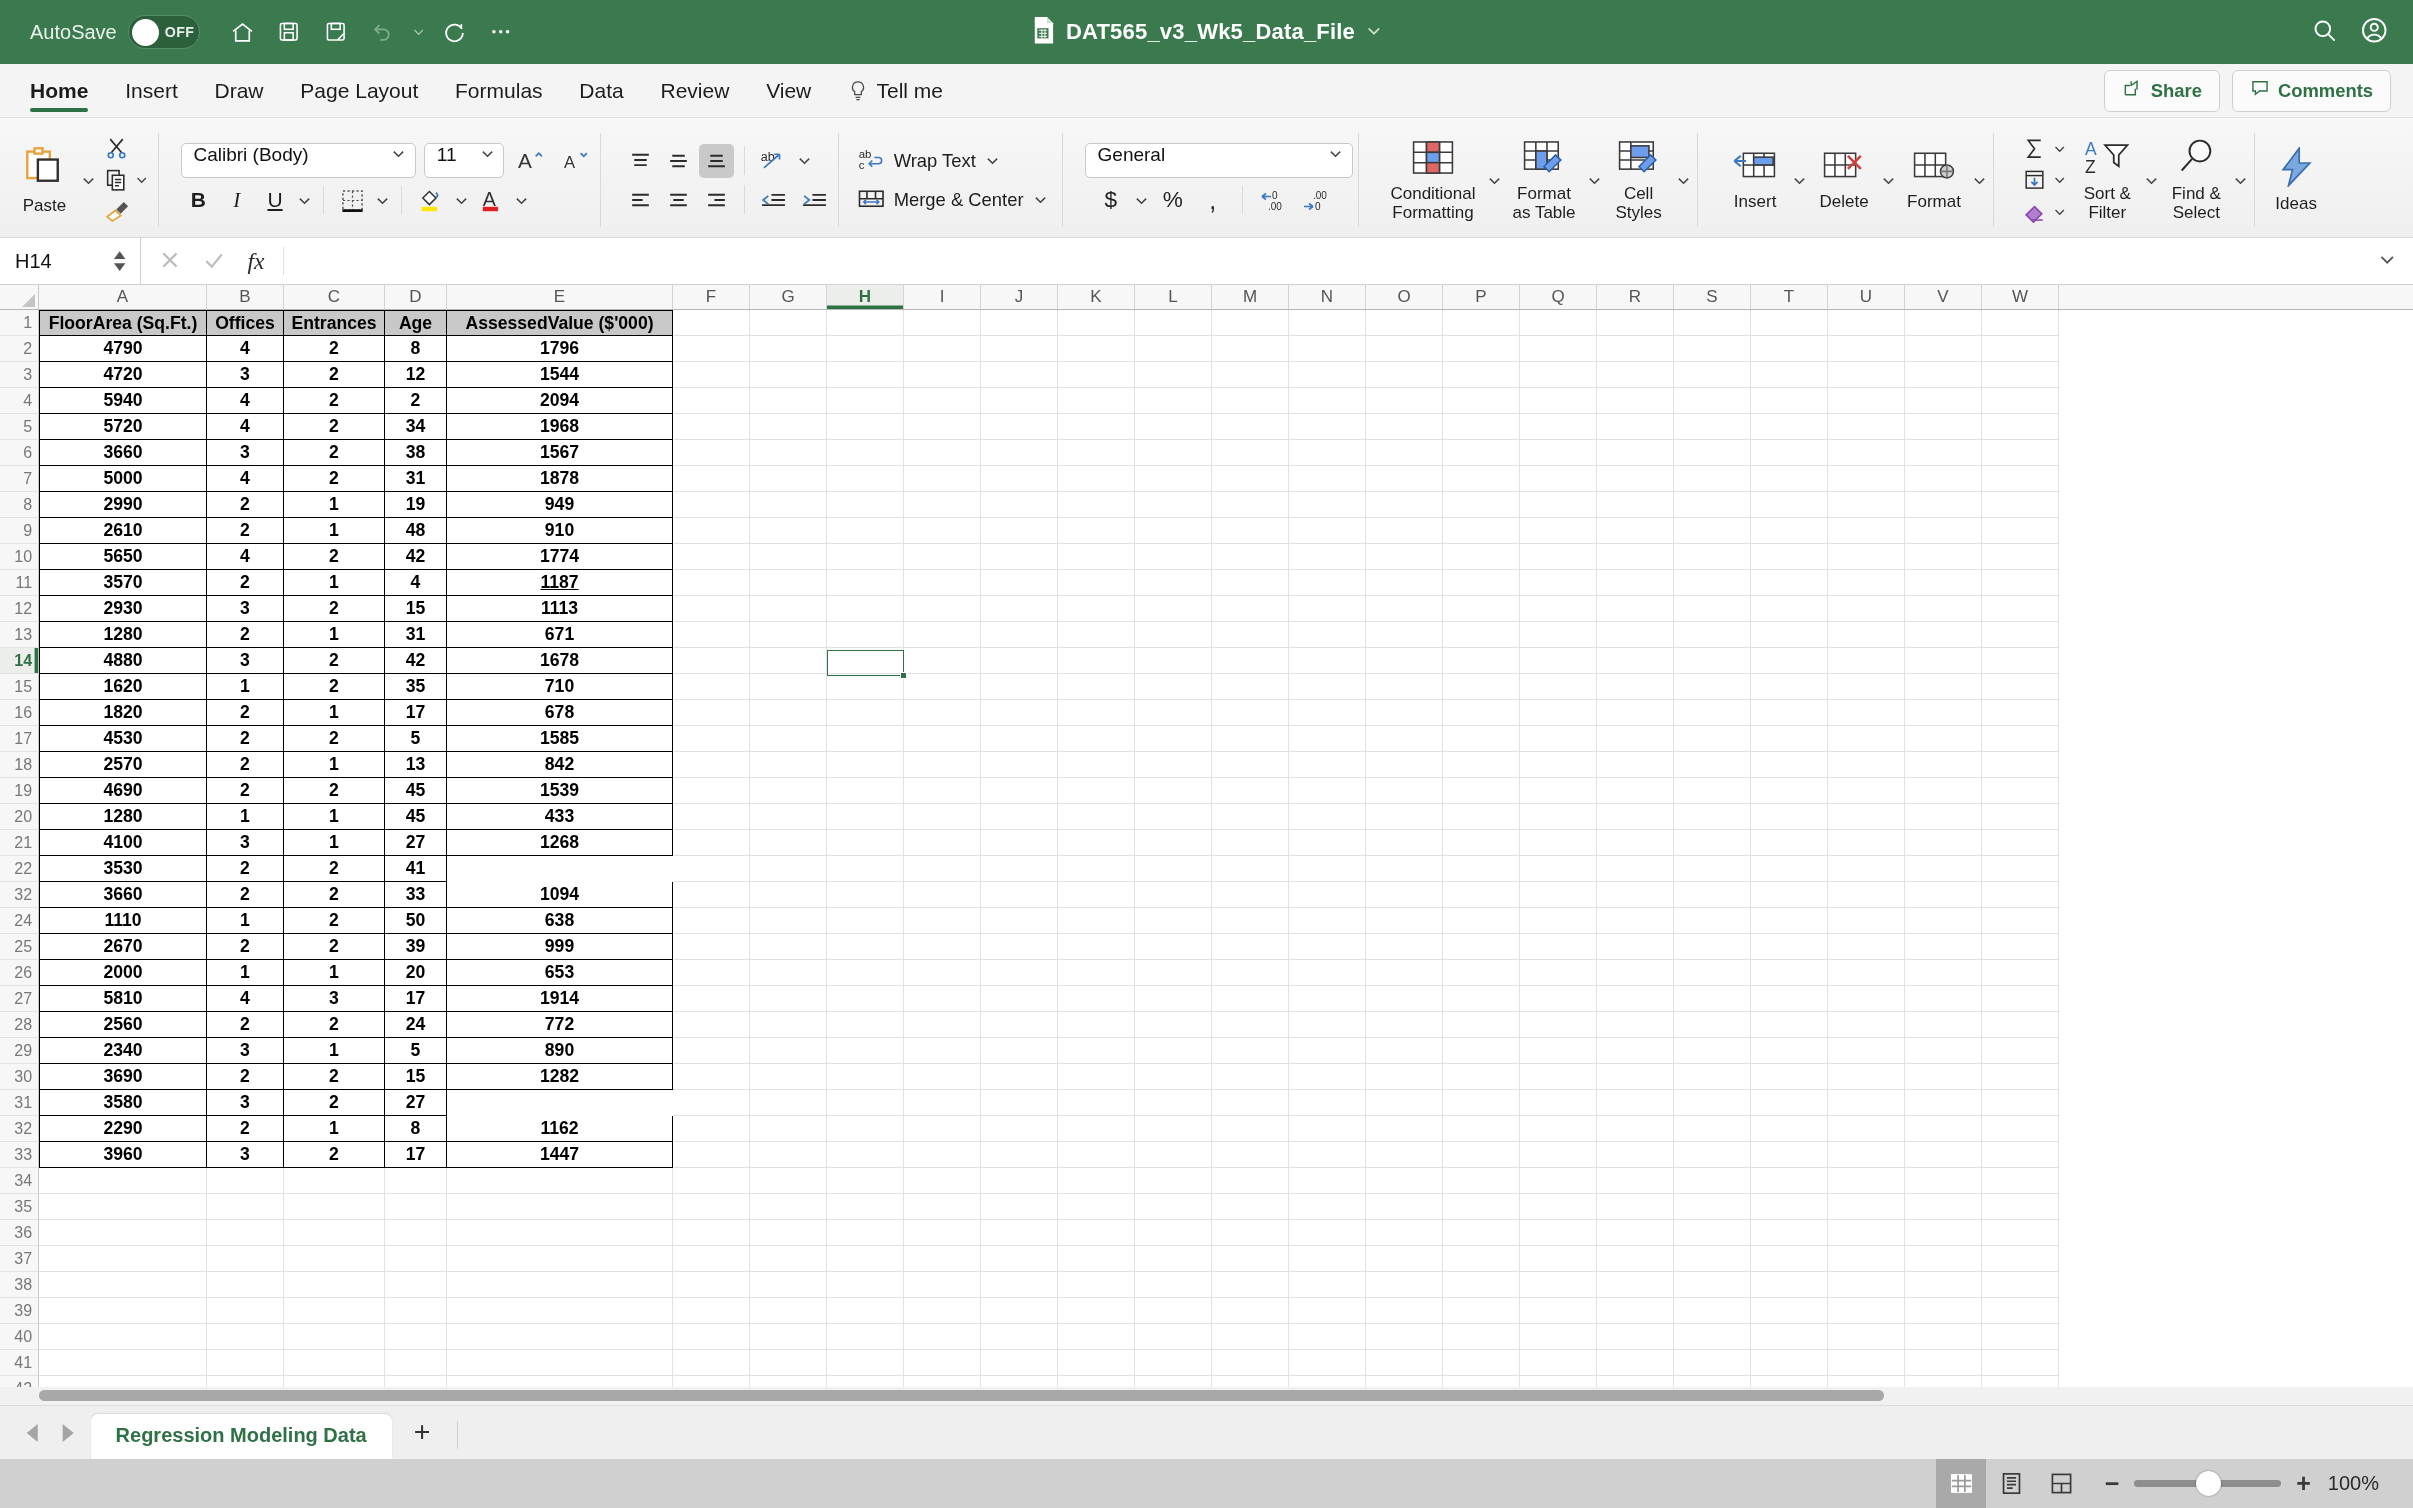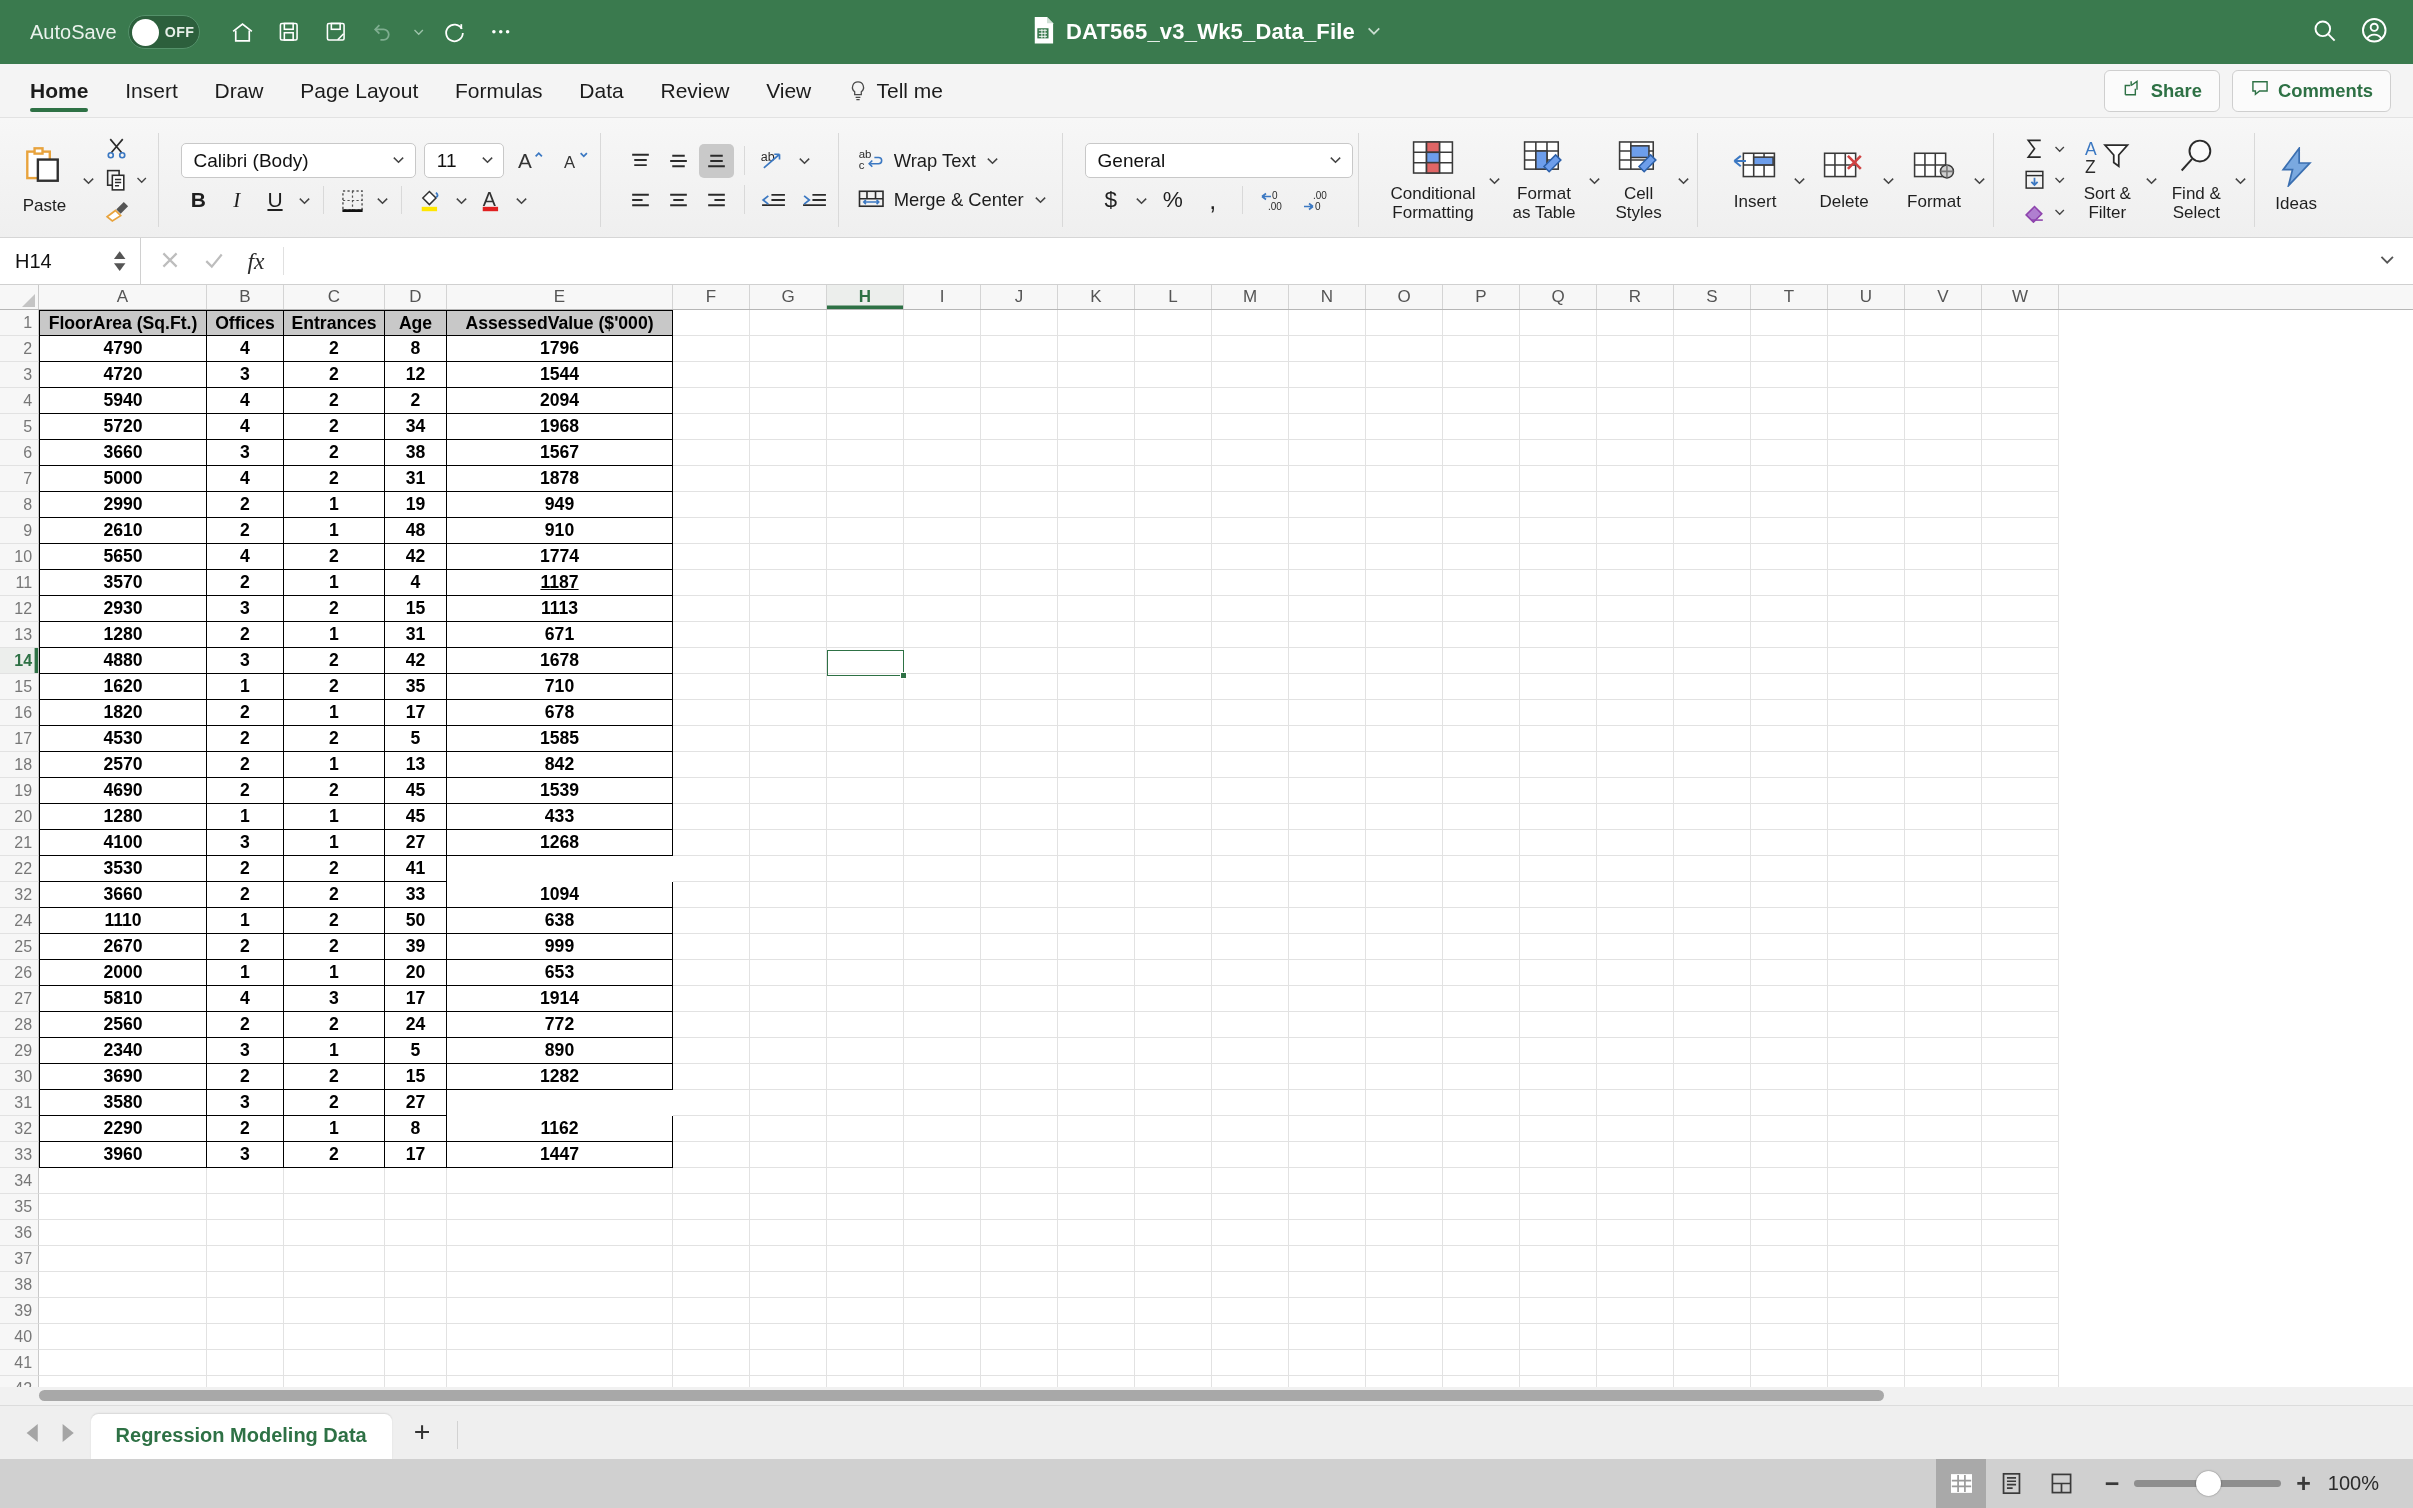--- a/index.html
+++ b/index.html
@@ -77,21 +77,21 @@
   .bigbtn .lbl { font-size: 17px; color: #1f1f1f; text-align: center; line-height: 1.12; margin-top: 3.4px; }
   .stackcol { display: flex; flex-direction: column; justify-content: center; gap: 1.7px; padding: 0 3.4px; }
   .icbtn { display:flex; align-items:center; justify-content:center; width: 37px; height: 34px; }
   .icbtn.sm { width: 32px; height: 30px; }
   .caret { width: 17px; display: flex; align-items: center; justify-content: center; }
   .row { display: flex; align-items: center; }
   .col2 { display: flex; flex-direction: column; justify-content: center; gap: 5px; }
 
   .fontname, .fontsize, .numfmt {
     border: 0.8px solid #c8c8c8; border-radius: 5px; background: #fff;
-    height: 35px; display: flex; align-items: center; justify-content: space-between;
+    height: 35px; display: flex; align-items: flex-start; justify-content: space-between;
     padding: 0 8.4px 0 11.7px; font-size: 19px; color: #111;
   }
   .fontname { width: 235px; }
   .fontsize { width: 80px; }
   .numfmt { width: 268px; }
 
   .fmtbtn { width: 35px; height: 34px; display:flex; align-items:center; justify-content:center; font-size: 21px; color:#1f1f1f;}
   .fmtbtn.selected { background: #c9c9c9; border-radius: 5px; }
   .textlbl { font-size: 18.4px; color: #1c1c1c; white-space: nowrap; }
   .wrapbtn { display:flex; align-items:center; gap: 8.4px; padding: 3.4px 8.4px; }

